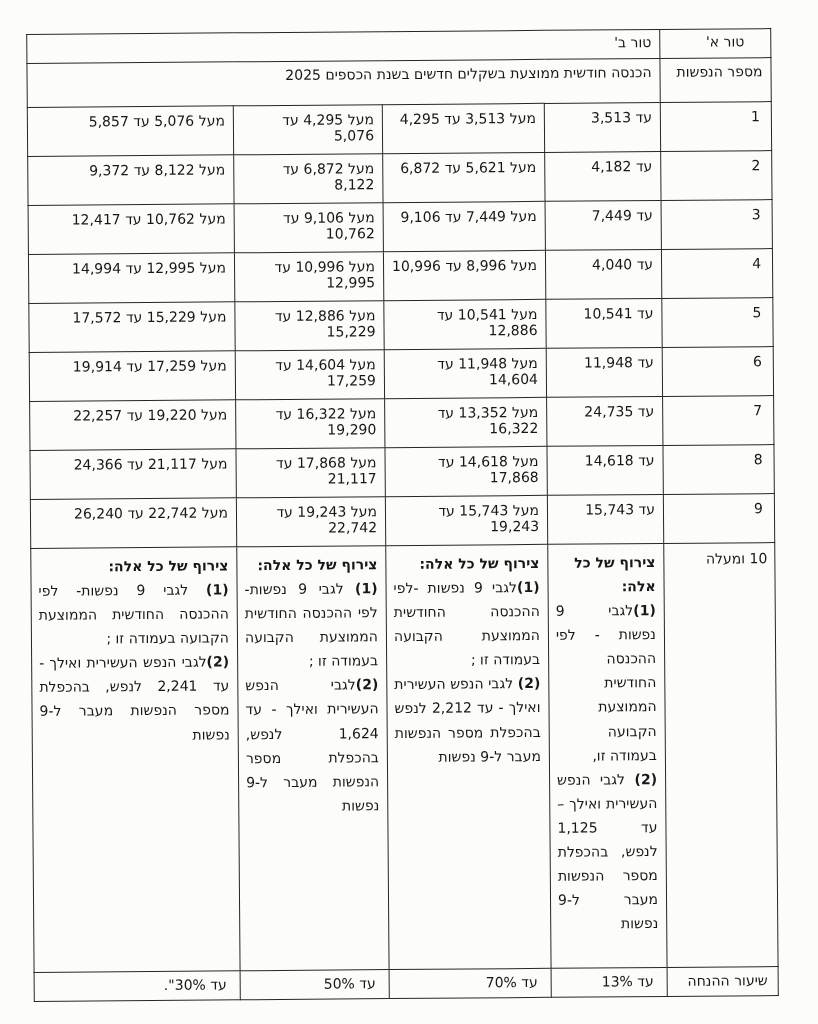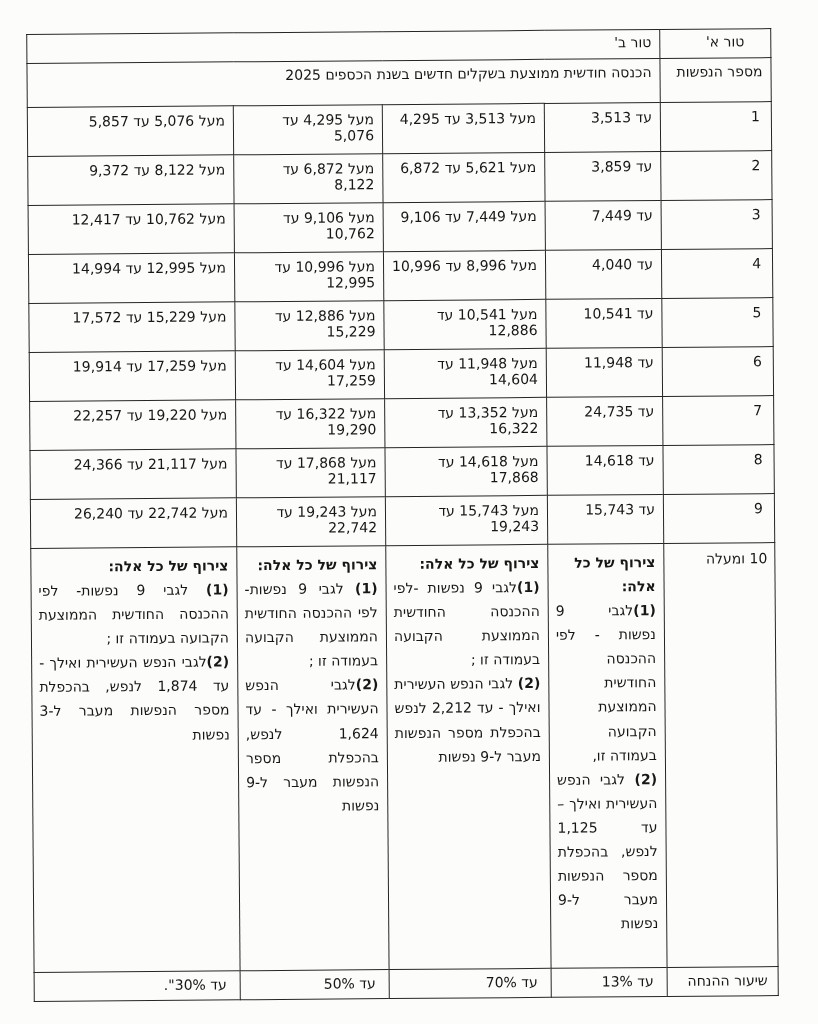--- a/index.html
+++ b/index.html
@@ -70,21 +70,21 @@
 
       <tr class="data-row">
         <td class="num">1</td>
         <td>עד 3,513</td>
         <td>מעל 3,513 עד 4,295</td>
         <td>מעל 4,295 עד 5,076</td>
         <td>מעל 5,076 עד 5,857</td>
       </tr>
       <tr class="data-row">
         <td class="num">2</td>
-        <td>עד 3,859</td>
+        <td>עד 4,182</td>
         <td>מעל 5,621 עד 6,872</td>
         <td>מעל 6,872 עד 8,122</td>
         <td>מעל 8,122 עד 9,372</td>
       </tr>
       <tr class="data-row">
         <td class="num">3</td>
         <td>עד 7,449</td>
         <td>מעל 7,449 עד 9,106</td>
         <td>מעל 9,106 עד 10,762</td>
         <td>מעל 10,762 עד 12,417</td>
@@ -145,21 +145,21 @@
           <p><b>(2)</b><span> לגבי הנפש העשירית ואילך - עד 2,212 לנפש בהכפלת מספר הנפשות מעבר ל-9 נפשות</span></p>
         </td>
         <td class="r10">
           <p class="h">צירוף של כל אלה:</p>
           <p><b>(1)</b><span> לגבי 9 נפשות- לפי ההכנסה החודשית הממוצעת הקבועה בעמודה זו ;</span></p>
           <p><b>(2)</b><span>לגבי הנפש העשירית ואילך - עד 1,624 לנפש, בהכפלת מספר הנפשות מעבר ל-9 נפשות</span></p>
         </td>
         <td class="r10">
           <p class="h">צירוף של כל אלה:</p>
           <p><b>(1)</b><span> לגבי 9 נפשות- לפי ההכנסה החודשית הממוצעת הקבועה בעמודה זו ;</span></p>
-          <p><b>(2)</b><span>לגבי הנפש העשירית ואילך - עד 1,874 לנפש, בהכפלת מספר הנפשות מעבר ל-3 נפשות</span></p>
+          <p><b>(2)</b><span>לגבי הנפש העשירית ואילך - עד 2,241 לנפש, בהכפלת מספר הנפשות מעבר ל-9 נפשות</span></p>
         </td>
       </tr>
 
       <tr class="disc">
         <td class="lbl">שיעור ההנחה</td>
         <td>עד 13%</td>
         <td>עד 70%</td>
         <td>עד 50%</td>
         <td>עד 30%".</td>
       </tr>

